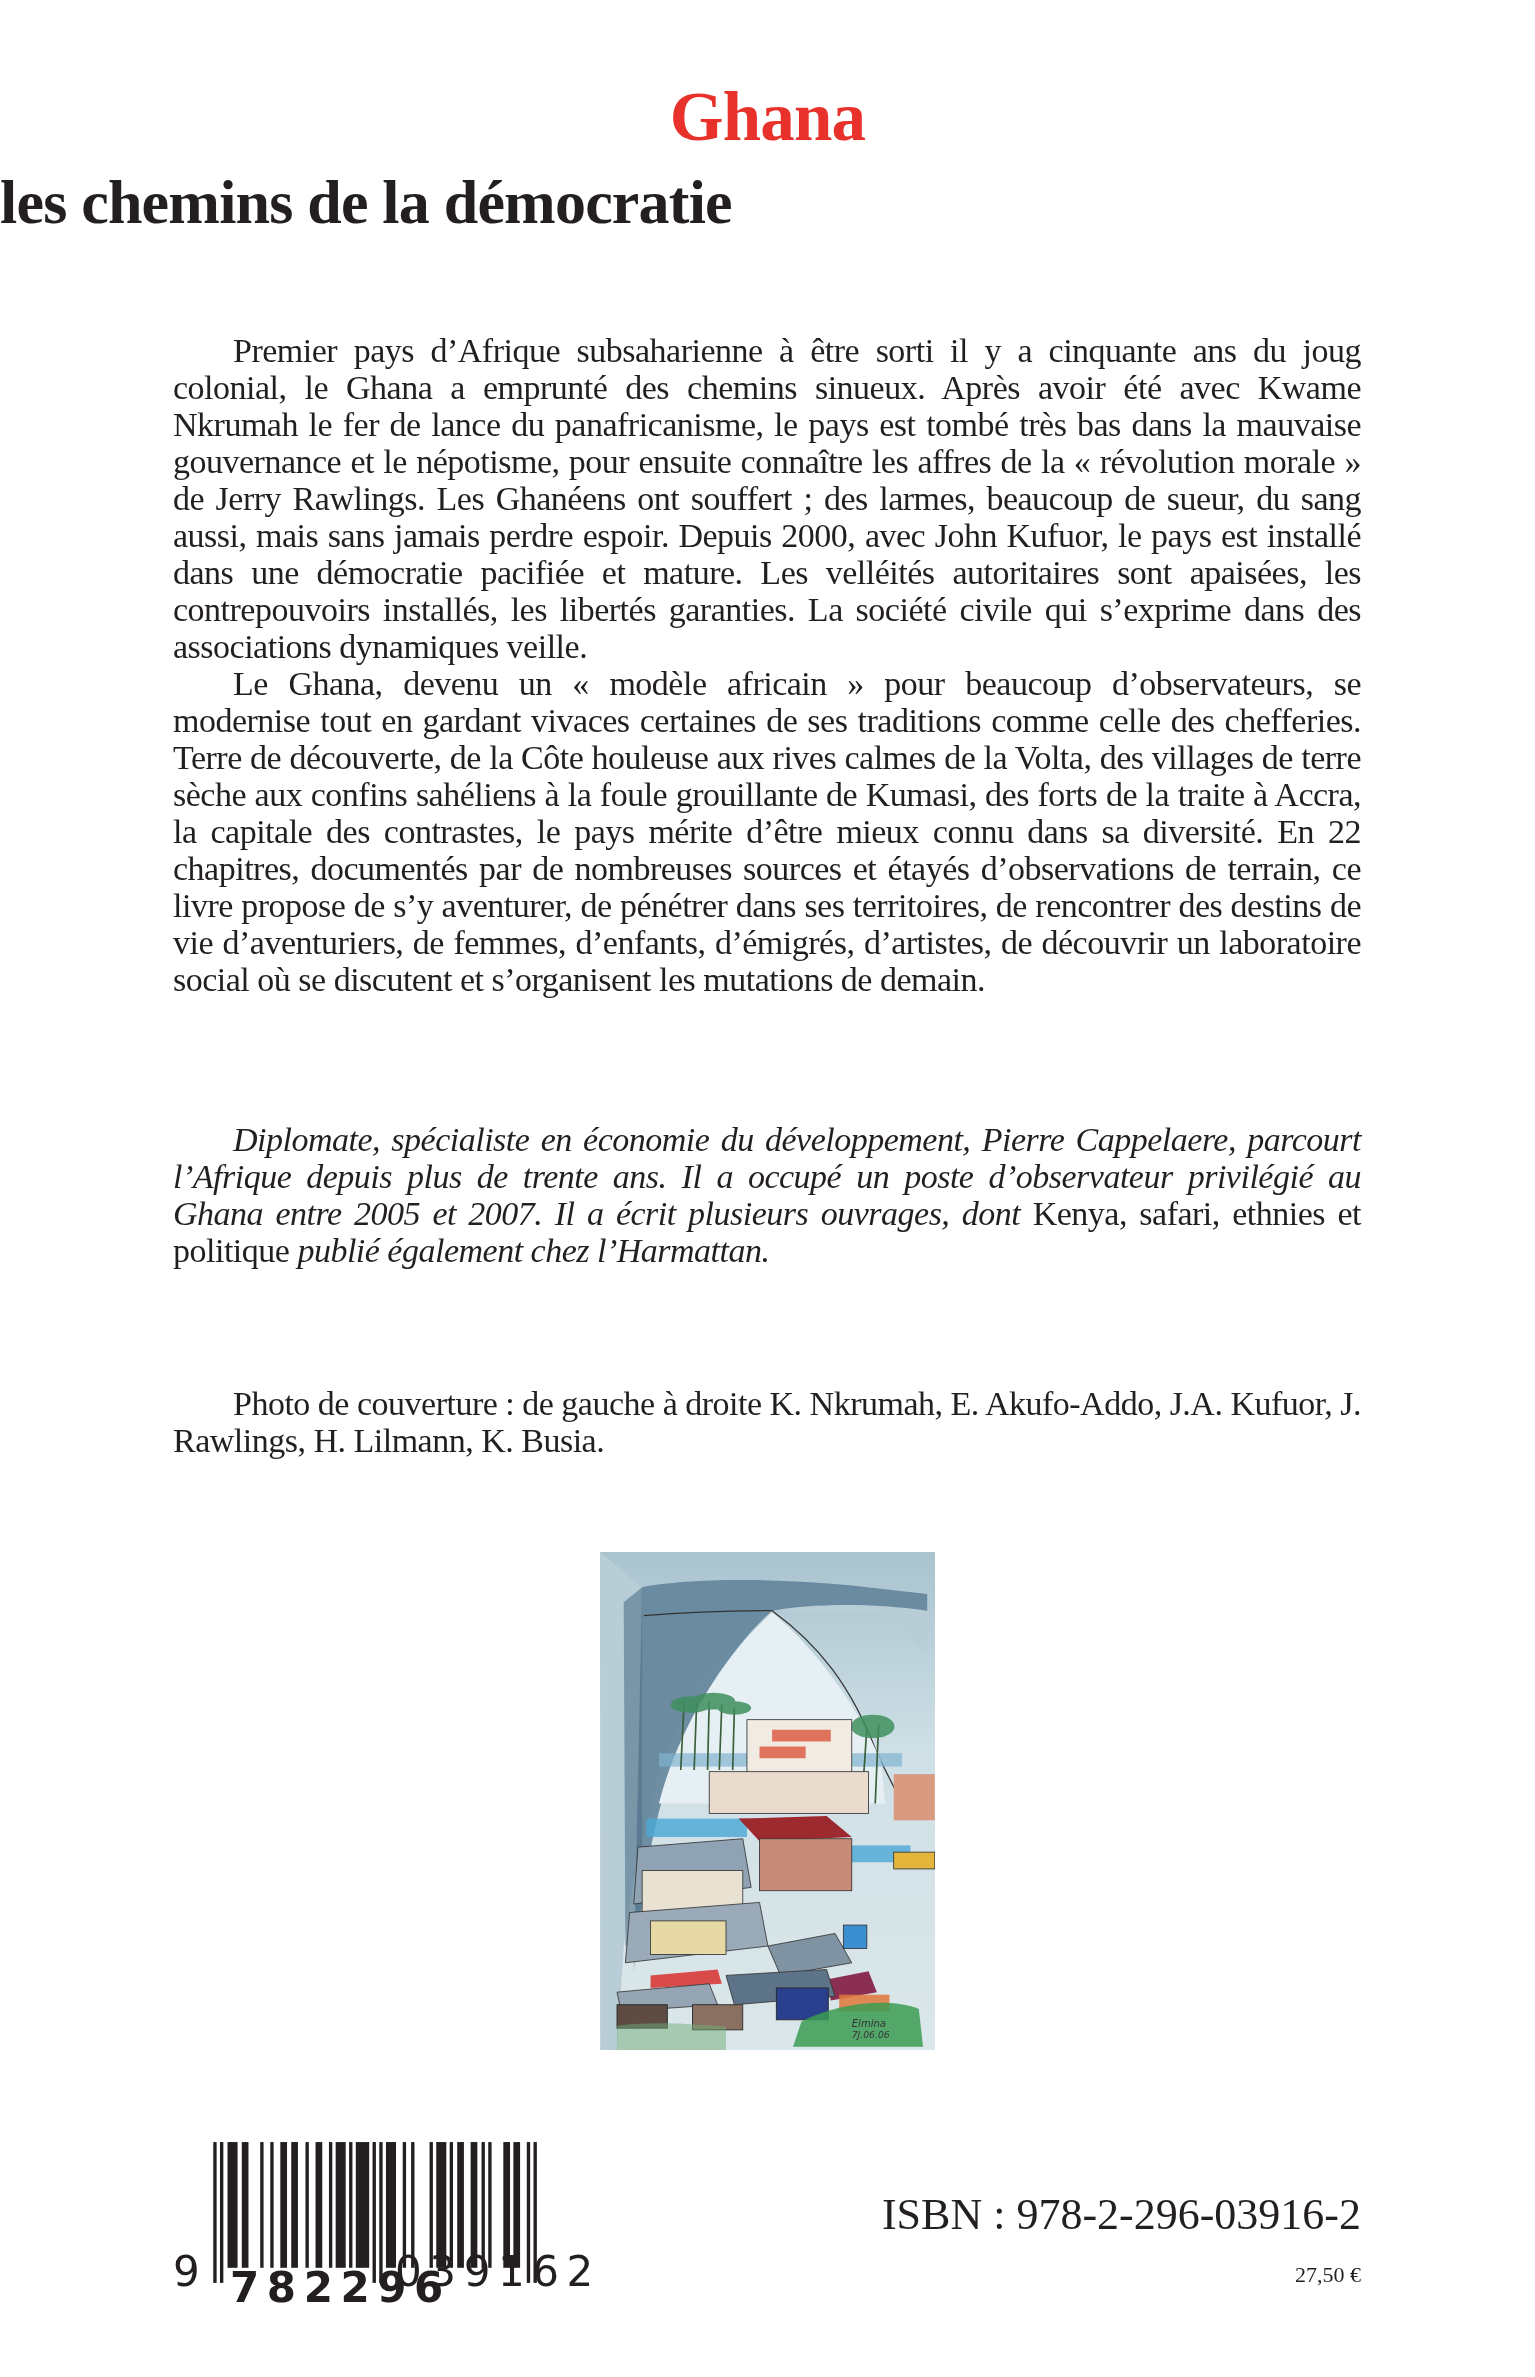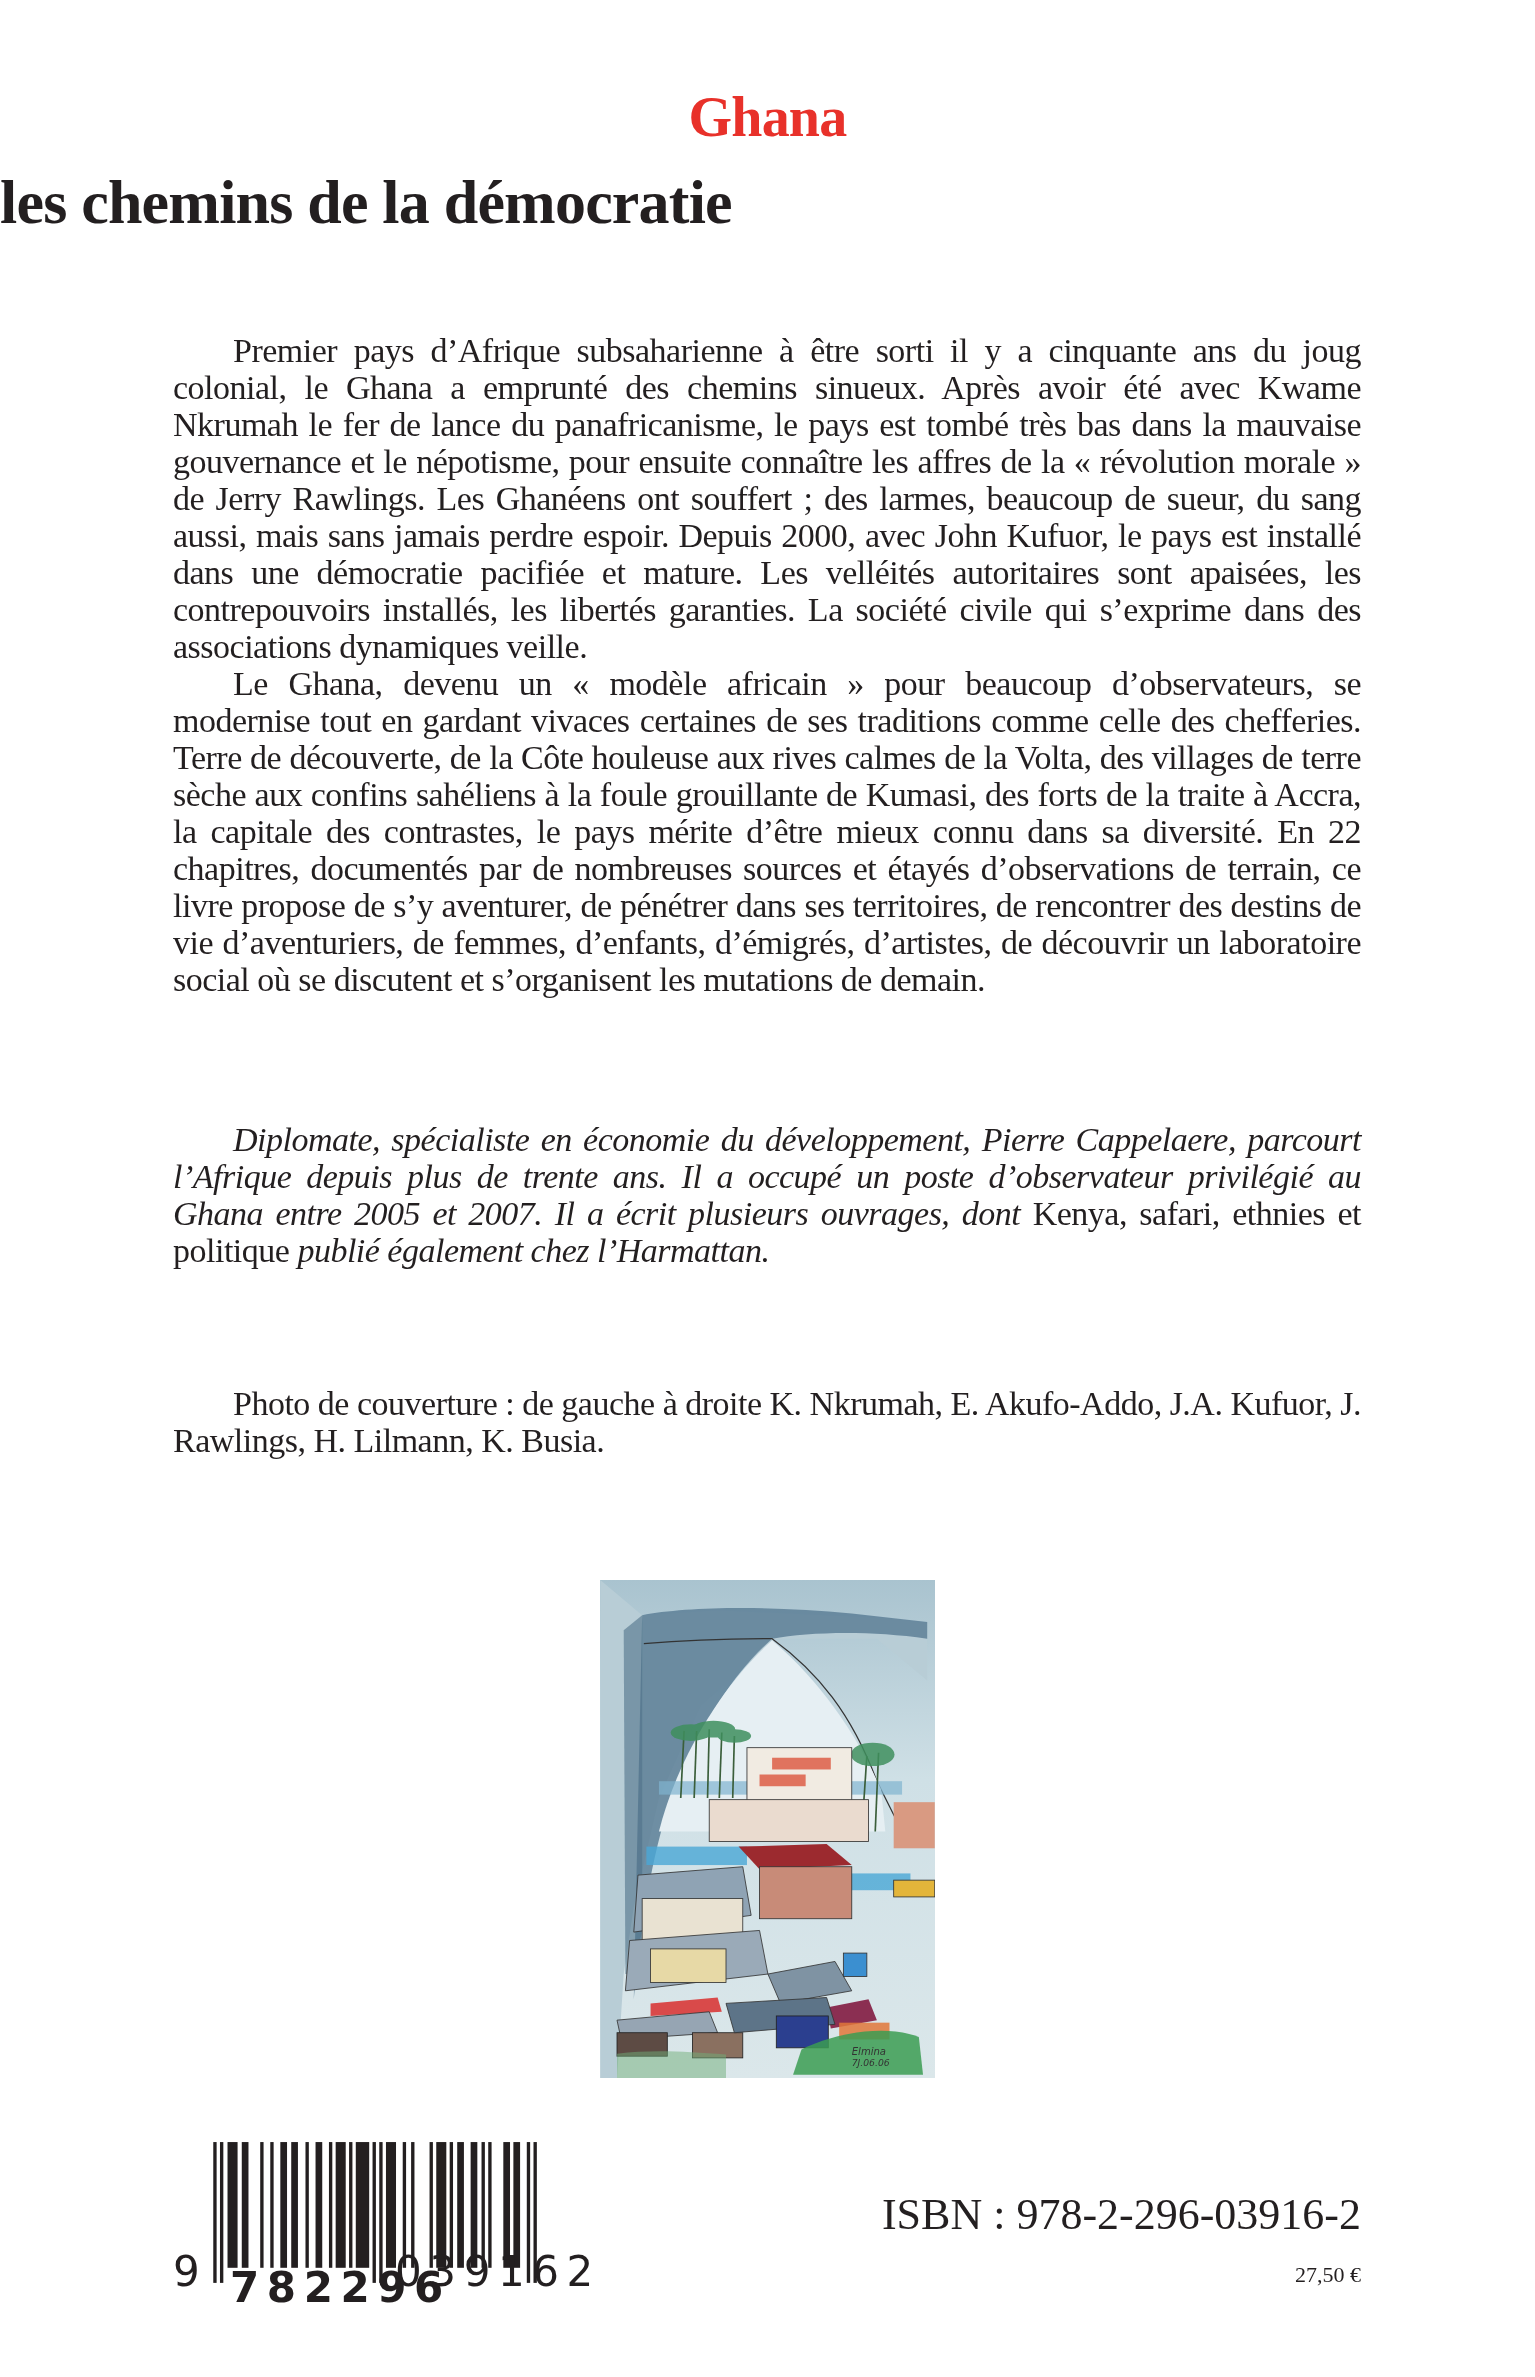--- a/index.html
+++ b/index.html
@@ -1,33 +1,33 @@
 <!DOCTYPE html>
 <html style="font-size:13.4px"><head>
 <meta charset="utf-8">
 <style>
   html, body { margin: 0; padding: 0; background: #ffffff; }
   body { width: 1535px; height: 2377px; position: relative; overflow: hidden;
          font-family: "Liberation Serif", "DejaVu Serif", serif; color: #231f20; }
 
   .title { position: absolute; left: 0; width: 1535px; top: 77px; text-align: center;
-           font-weight: bold; font-size: 56px; line-height: 81px; color: #e8312a; letter-spacing: -0.8px; }
+           font-weight: bold; font-size: 69px; line-height: 81px; color: #e8312a; letter-spacing: -0.8px; }
   .subtitle { position: absolute; left: 0; width: 1535px; top: 166px; text-align: left;
               font-weight: bold; font-size: 62px; line-height: 72px; color: #231f20; letter-spacing: -0.8px; }
 
   .body-block { position: absolute; left: 173px; width: 1188px; font-size: 34px; line-height: 37px;
                 text-align: justify; text-align-last: left; }
   .body-block p { margin: 0; text-indent: 60px; hyphens: none; }
   #blurb { top: 332px; letter-spacing: -0.5px; word-spacing: 0px; }
   #bio { top: 1121px; letter-spacing: -0.5px; }
   #bio .it { font-style: italic; }
   #credit { top: 1385px; letter-spacing: -0.5px; }
 
   .painting { position: absolute; left: 600px; top: 1552px; width: 335px; height: 498px; overflow: hidden;
-              background: linear-gradient(180deg, #a9c3cf 0%, #cfe0e6 40%, #dbe7ea 100%); margin-top: 28px; }
+              background: linear-gradient(180deg, #a9c3cf 0%, #cfe0e6 40%, #dbe7ea 100%); }
   .painting svg { display: block; }
 
   .barcode { position: absolute; left: 168px; top: 2142px; width: 394px; height: 151px; }
   .barcode-digits { position: absolute; top: 2248px; left: 168px; width: 394px; height: 47px;
                     font-family: "DejaVu Sans", sans-serif; font-size: 42px; line-height: 47px; color: #231f20; }
   .bd-first { position: absolute; left: 5px; top: 0; }
   .bd-left { position: absolute; left: 62px; top: 16px; letter-spacing: 7.6px; font-weight: bold; }
   .bd-right { position: absolute; left: 227px; top: 0; letter-spacing: 7.6px; }
 
   .isbn { position: absolute; right: 174px; top: 2190px; font-size: 44px; line-height: 50px; white-space: nowrap; }

